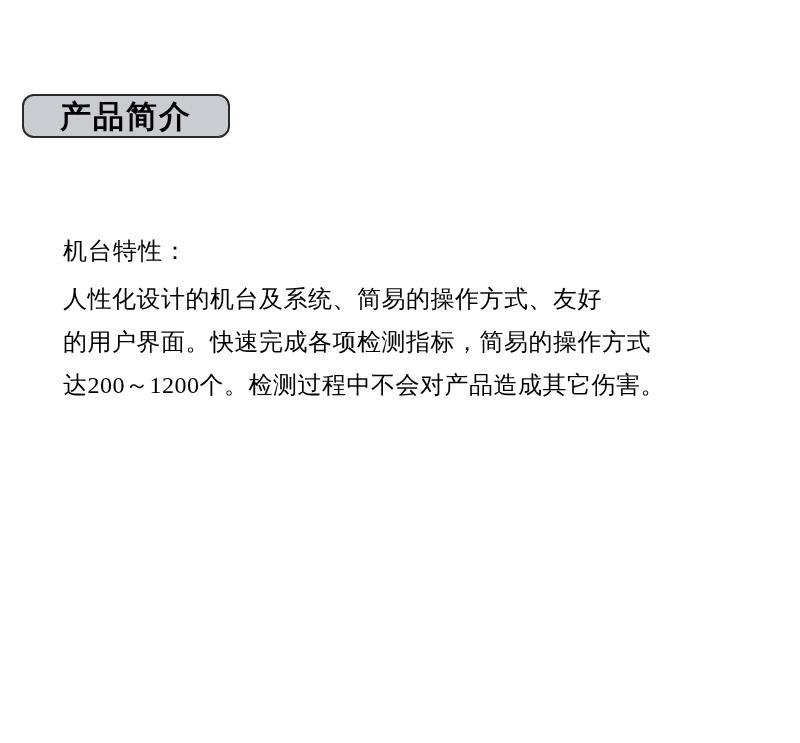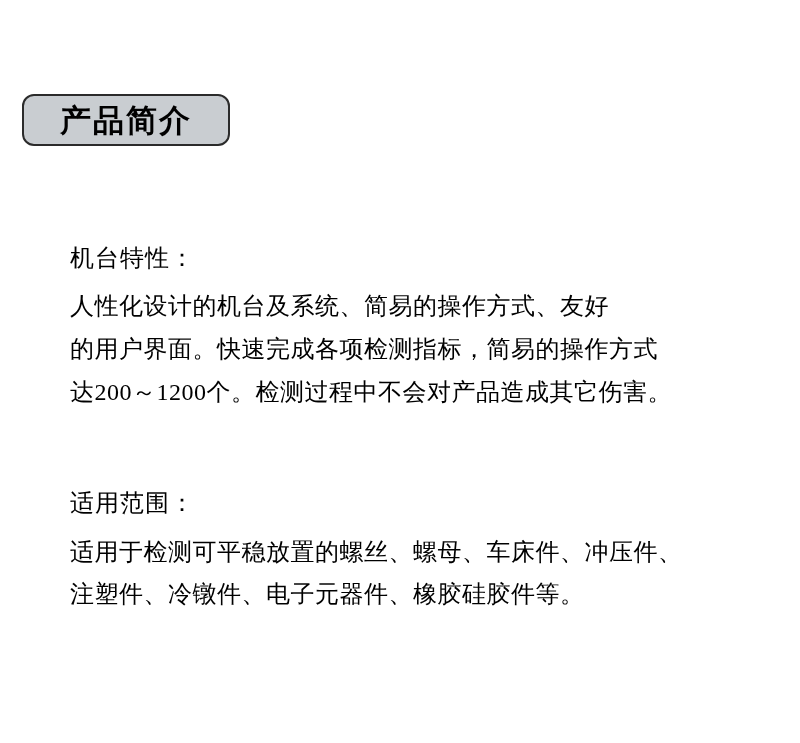--- a/index.html
+++ b/index.html
@@ -23,21 +23,21 @@
     height: 743px;
     box-sizing: border-box;
   }
 
   
   .title-badge {
     position: absolute;
     left: 22px;
     top: 94px;
     width: 208px;
-    height: 52px;
+    height: 44px;
     background: #c9cdd1;
     border: 2px solid #2b2b2b;
     border-radius: 12px;
     display: flex;
     align-items: center;
     justify-content: center;
     box-sizing: border-box;
   }
   .title-badge .title-text {
     font-family: "DejaVu Sans", "Liberation Sans", sans-serif;
@@ -51,21 +51,21 @@
 
   
   .content {
     position: absolute;
     left: 58px;
     top: 228px;
     width: 700px;
   }
 
   .block {
-    margin: 12px;
+    margin: 5px;
   }
 
   .heading {
     font-size: 24px;
     line-height: 1.55;
     letter-spacing: 1px;
     margin: 0 0 8px 0;
     font-weight: normal;
   }
 
@@ -94,20 +94,15 @@
 
     <div class="block">
       <div class="heading">机台特性：</div>
       <div class="para">人性化设计的机台及系统、简易的操作方式、友好
 的用户界面。快速完成各项检测指标，简易的操作方式
 达200～1200个。检测过程中不会对产品造成其它伤害。</div>
     </div>
 
     <div class="gap"></div>
 
-    <div class="block">
-      <div class="heading">适用范围：</div>
-      <div class="para">适用于检测可平稳放置的螺丝、螺母、车床件、冲压件、
-注塑件、冷镦件、电子元器件、橡胶硅胶件等。</div>
-    </div>
 
   </div>
 </div>
 
 </body></html>

